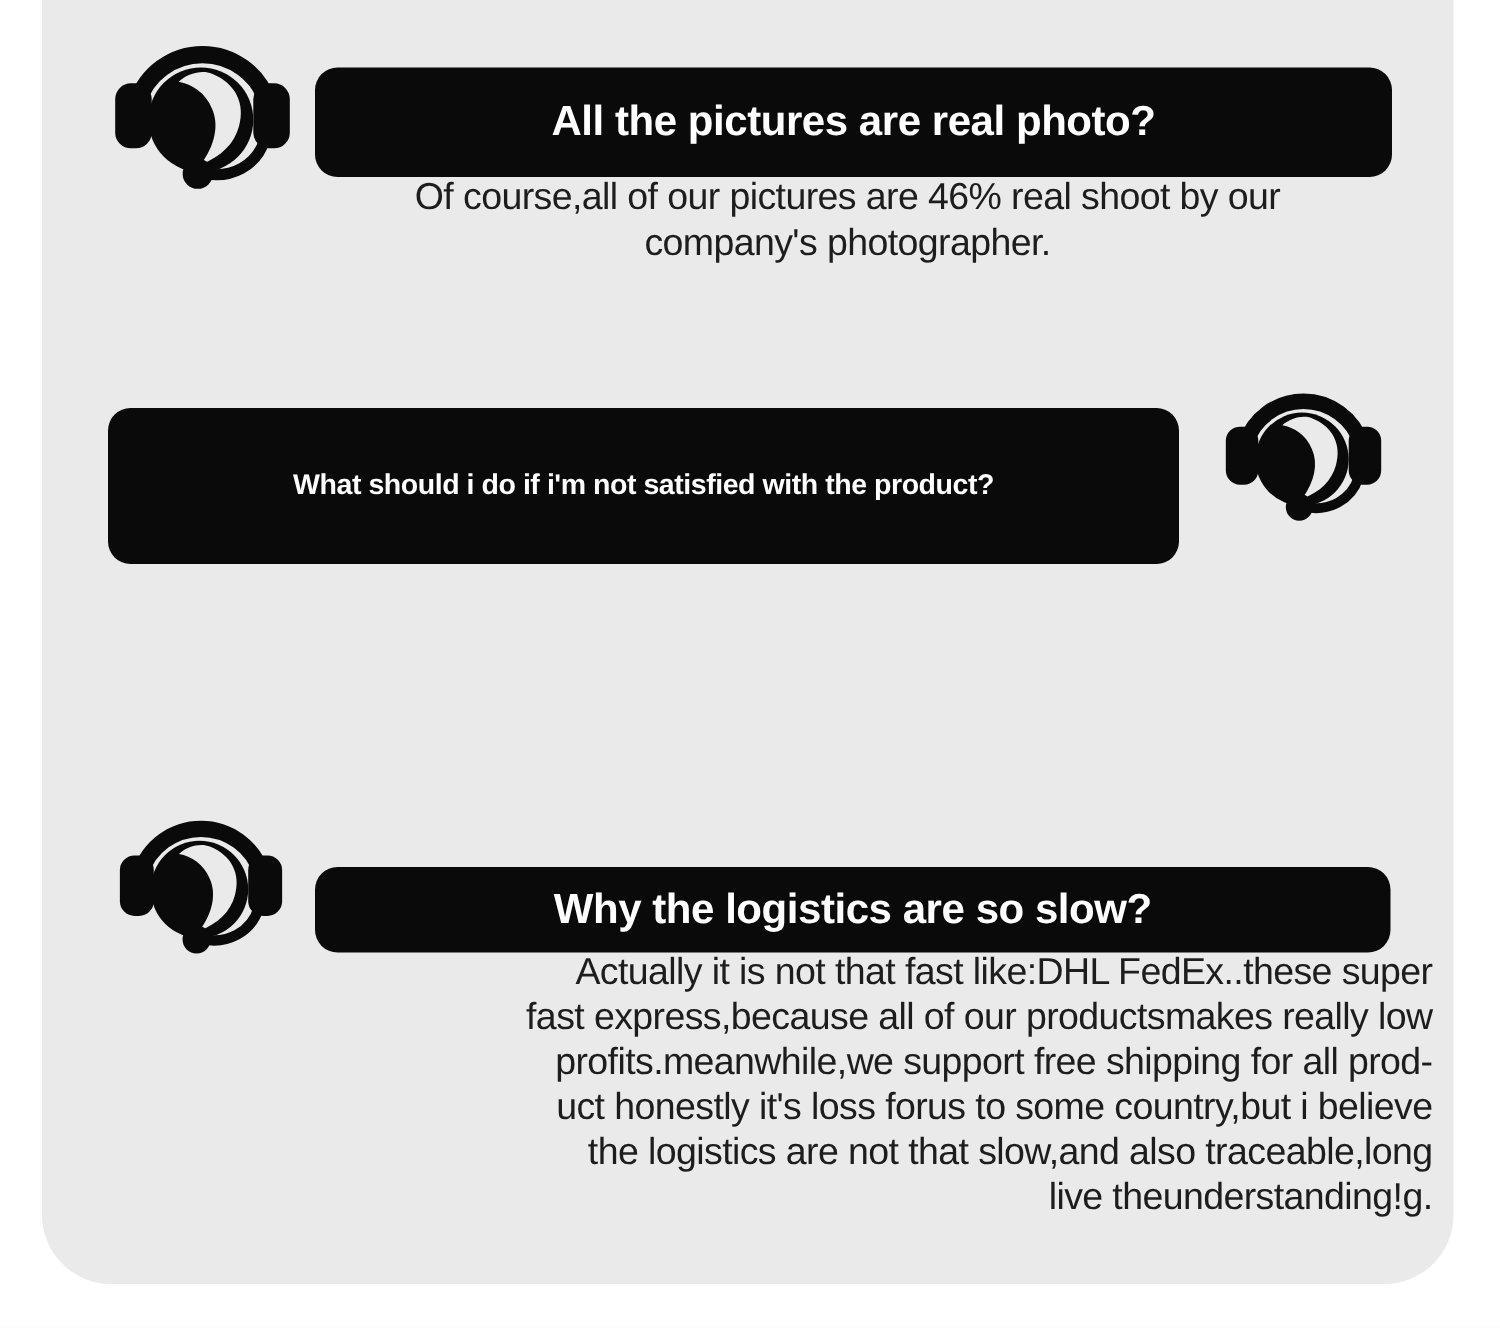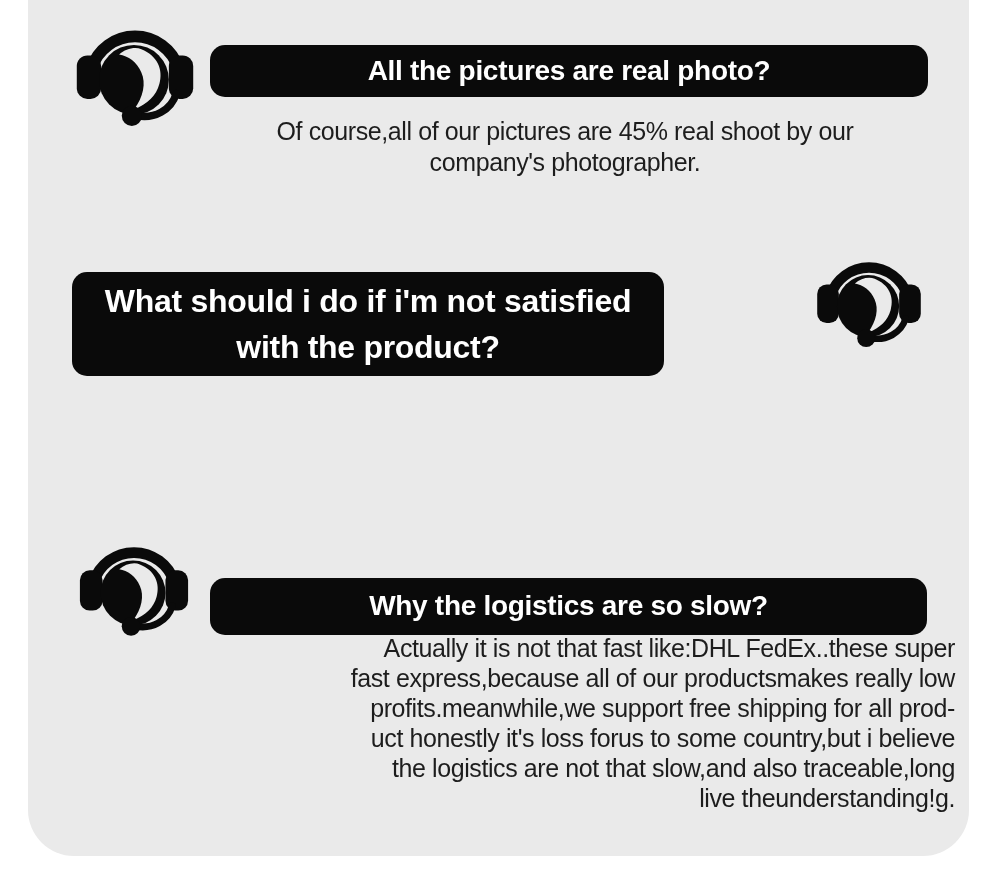--- a/index.html
+++ b/index.html
@@ -44,24 +44,24 @@
     position:absolute;
     color:var(--body-text);
     font-size:25px;
     line-height:31px;
     letter-spacing:-0.4px;
     text-align:center;
     white-space:pre-line;
   }
   
   .icon-1{left:66px;top:10px;width:138px;height:127px;}
-  .banner-1{left:210px;top:45px;width:718px;height:52px;}
+  .banner-1{left:210px;top:45px;width:718px;height:73px;}
   .answer-1{left:145px;top:116px;width:840px;}
   
-  .banner-2{left:72px;top:272px;width:592px;height:104px;font-size:32px;}
+  .banner-2{left:72px;top:272px;width:714px;height:104px;font-size:19px;}
   .icon-2{left:810px;top:244px;width:118px;height:113px;}
   .answer-2{left:60px;top:397px;width:740px;}
   
   .icon-3{left:70px;top:528px;width:128px;height:118px;}
   .banner-3{left:210px;top:561px;width:717px;height:57px;margin-top:17px;}
   .answer-3{left:195px;top:633px;width:760px;line-height:30px;text-align:right;}
 </style>
 </head>
 <body>
 
@@ -83,21 +83,21 @@
   <div class="panel"></div>
 
   <div class="headset icon-1">
     <svg viewBox="0 0 120 120">
         <use href="#headset-glyph"></use>
       </svg>
   </div>
   <div class="banner banner-1">
     <span>All the pictures are real photo?</span>
   </div>
-  <div class="answer answer-1">Of course,all of our pictures are 45% real shoot by our
+  <div class="answer answer-1">Of course,all of our pictures are 46% real shoot by our
 company's photographer.</div>
 
   <div class="banner banner-2">
     <span>What should i do if i'm not satisfied with the product?</span>
   </div>
   <div class="headset icon-2">
     <svg viewBox="0 0 120 120">
         <use href="#headset-glyph"></use>
       </svg>
   </div>

